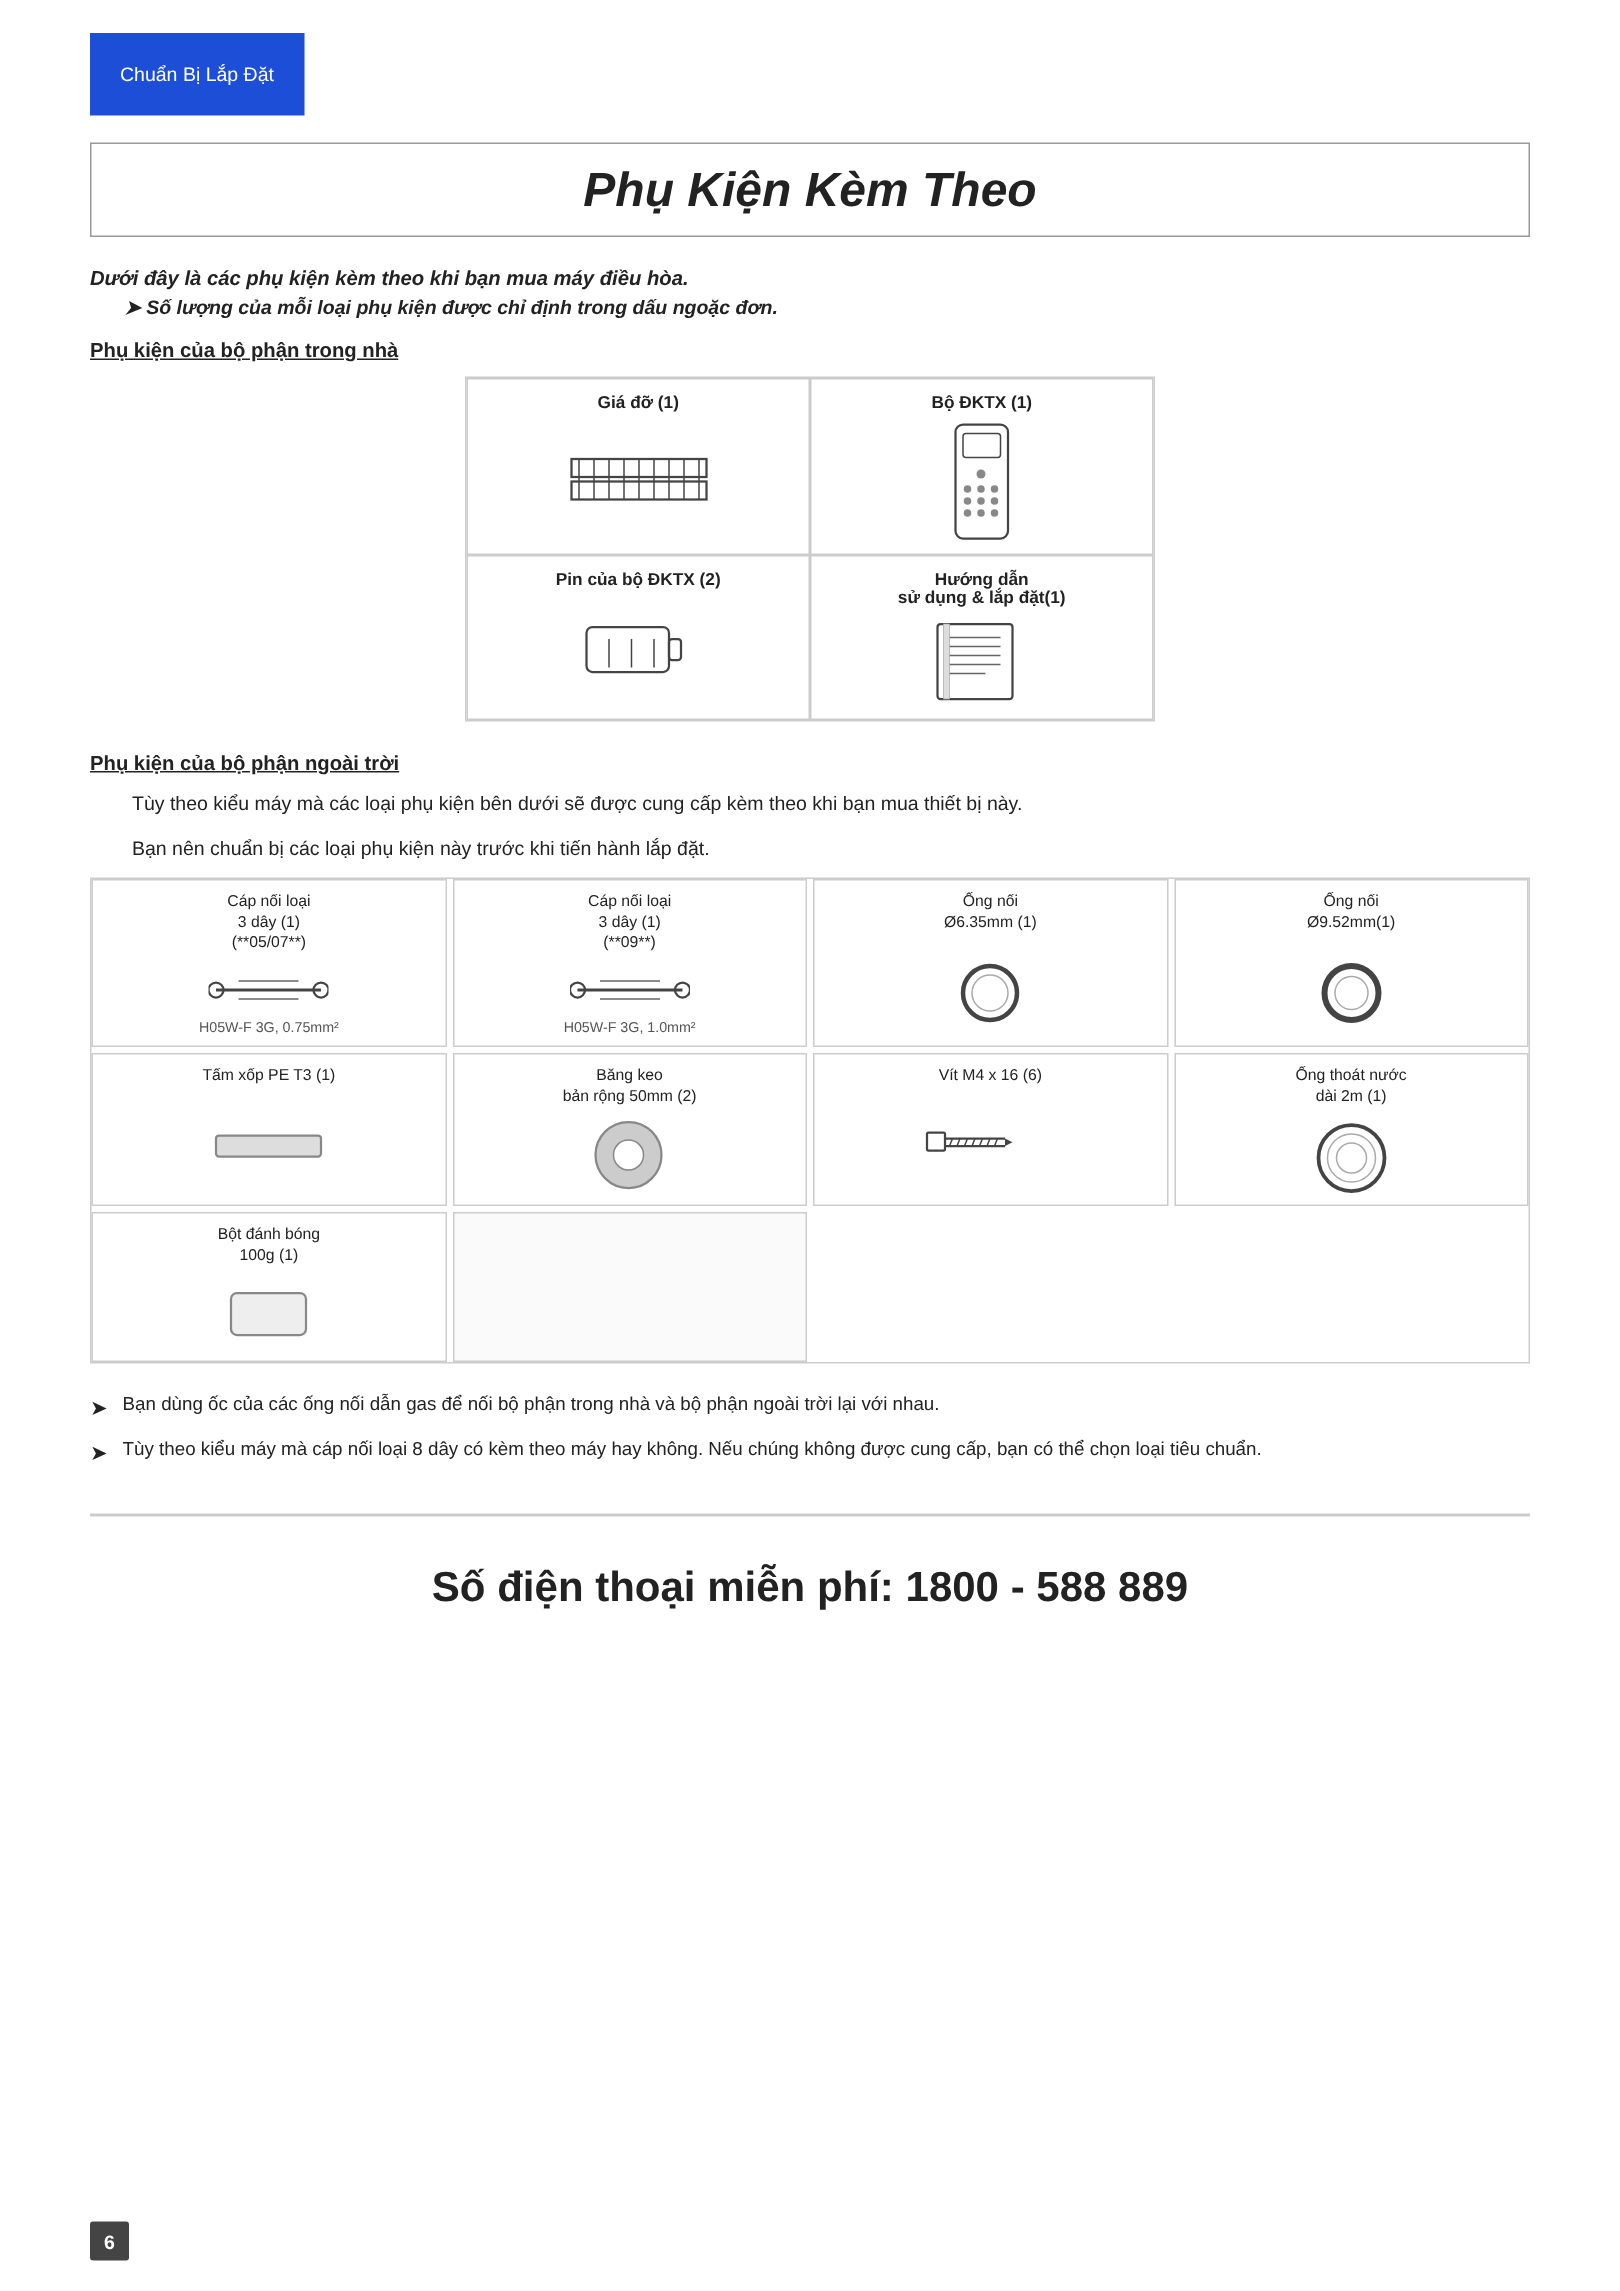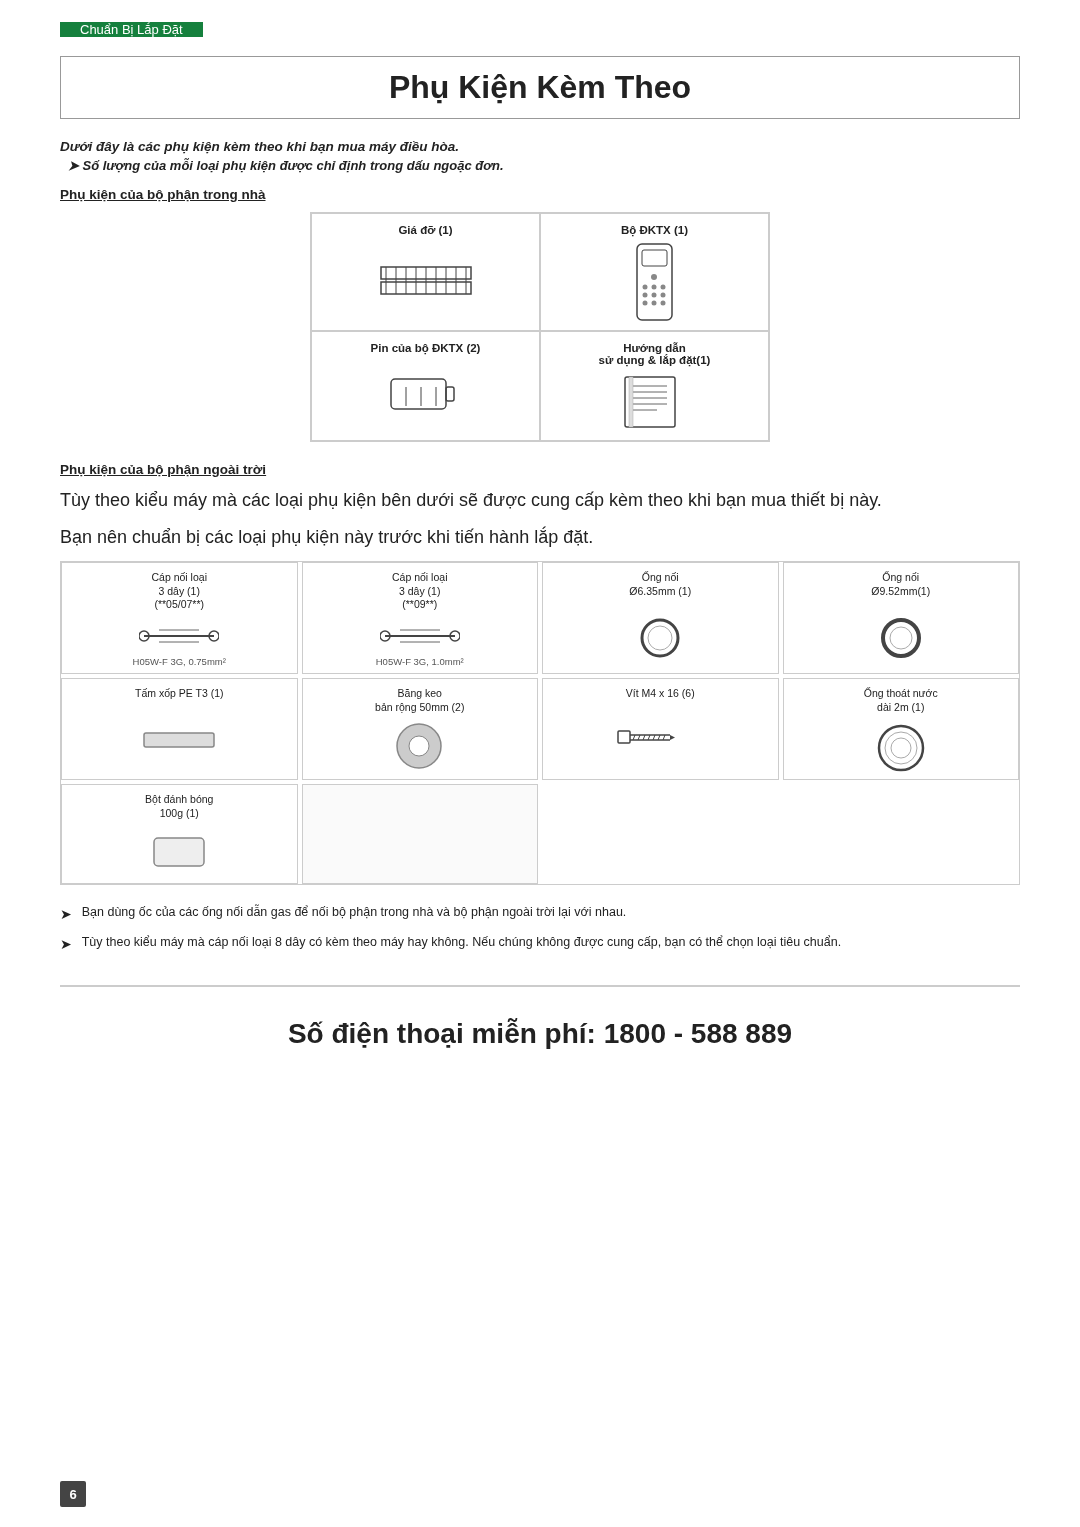--- a/index.html
+++ b/index.html
@@ -15,23 +15,23 @@
     .page-container {
       width: 1080px;
       min-height: 1527px;
       background: #fff;
       padding: 0;
       position: relative;
     }
 
     
     .header-bar {
-      background: #15803d;
+      background: #1d4ed8;
       color: #fff;
-      padding: 0 20px;
+      padding: 20px 20px;
       display: inline-block;
       margin: 22px 0 0 60px;
       font-size: 13px;
     }
 
     
     .content-area {
       margin: 0 60px;
       padding-top: 20px;
     }
@@ -40,21 +40,21 @@
       font-size: 13.5px;
       font-weight: bold;
       font-style: italic;
       margin-bottom: 4px;
     }
 
     .intro-arrow {
       font-size: 13px;
       font-style: italic;
       font-weight: bold;
-      margin-left: 8px;
+      margin-left: 23px;
       margin-bottom: 14px;
     }
 
     .section-title {
       font-size: 13.5px;
       font-weight: bold;
       text-decoration: underline;
       margin-bottom: 10px;
     }
 
@@ -87,23 +87,24 @@
 
     .cell-image {
       flex: 1;
       display: flex;
       align-items: center;
       justify-content: center;
     }
 
     
     .outdoor-text {
-      font-size: 18px;
+      font-size: 13px;
       margin-bottom: 10px;
       line-height: 1.5;
+      margin-left: 28px;
     }
 
     
     .outdoor-grid {
       display: grid;
       grid-template-columns: 1fr 1fr 1fr 1fr;
       gap: 4px;
       border: 1px solid #ccc;
       margin-bottom: 18px;
     }
@@ -196,21 +197,21 @@
 </head>
 <body>
 
 <div class="page-container">
 
   
   <div class="header-bar">Chuẩn Bị Lắp Đặt</div>
 
   
   <div class="title-box">
-    <span style="font-size:32px; font-weight:bold;">Phụ Kiện Kèm Theo</span>
+    <span style="font-size:32px; font-weight:bold;font-style:italic;">Phụ Kiện Kèm Theo</span>
   </div>
 
   
   <div class="content-area">
 
     <p class="intro-bold">Dưới đây là các phụ kiện kèm theo khi bạn mua máy điều hòa.</p>
     <p class="intro-arrow">➤  Số lượng của mỗi loại phụ kiện được chỉ định trong dấu ngoặc đơn.</p>
 
     <p class="section-title">Phụ kiện của bộ phận trong nhà</p>
 

